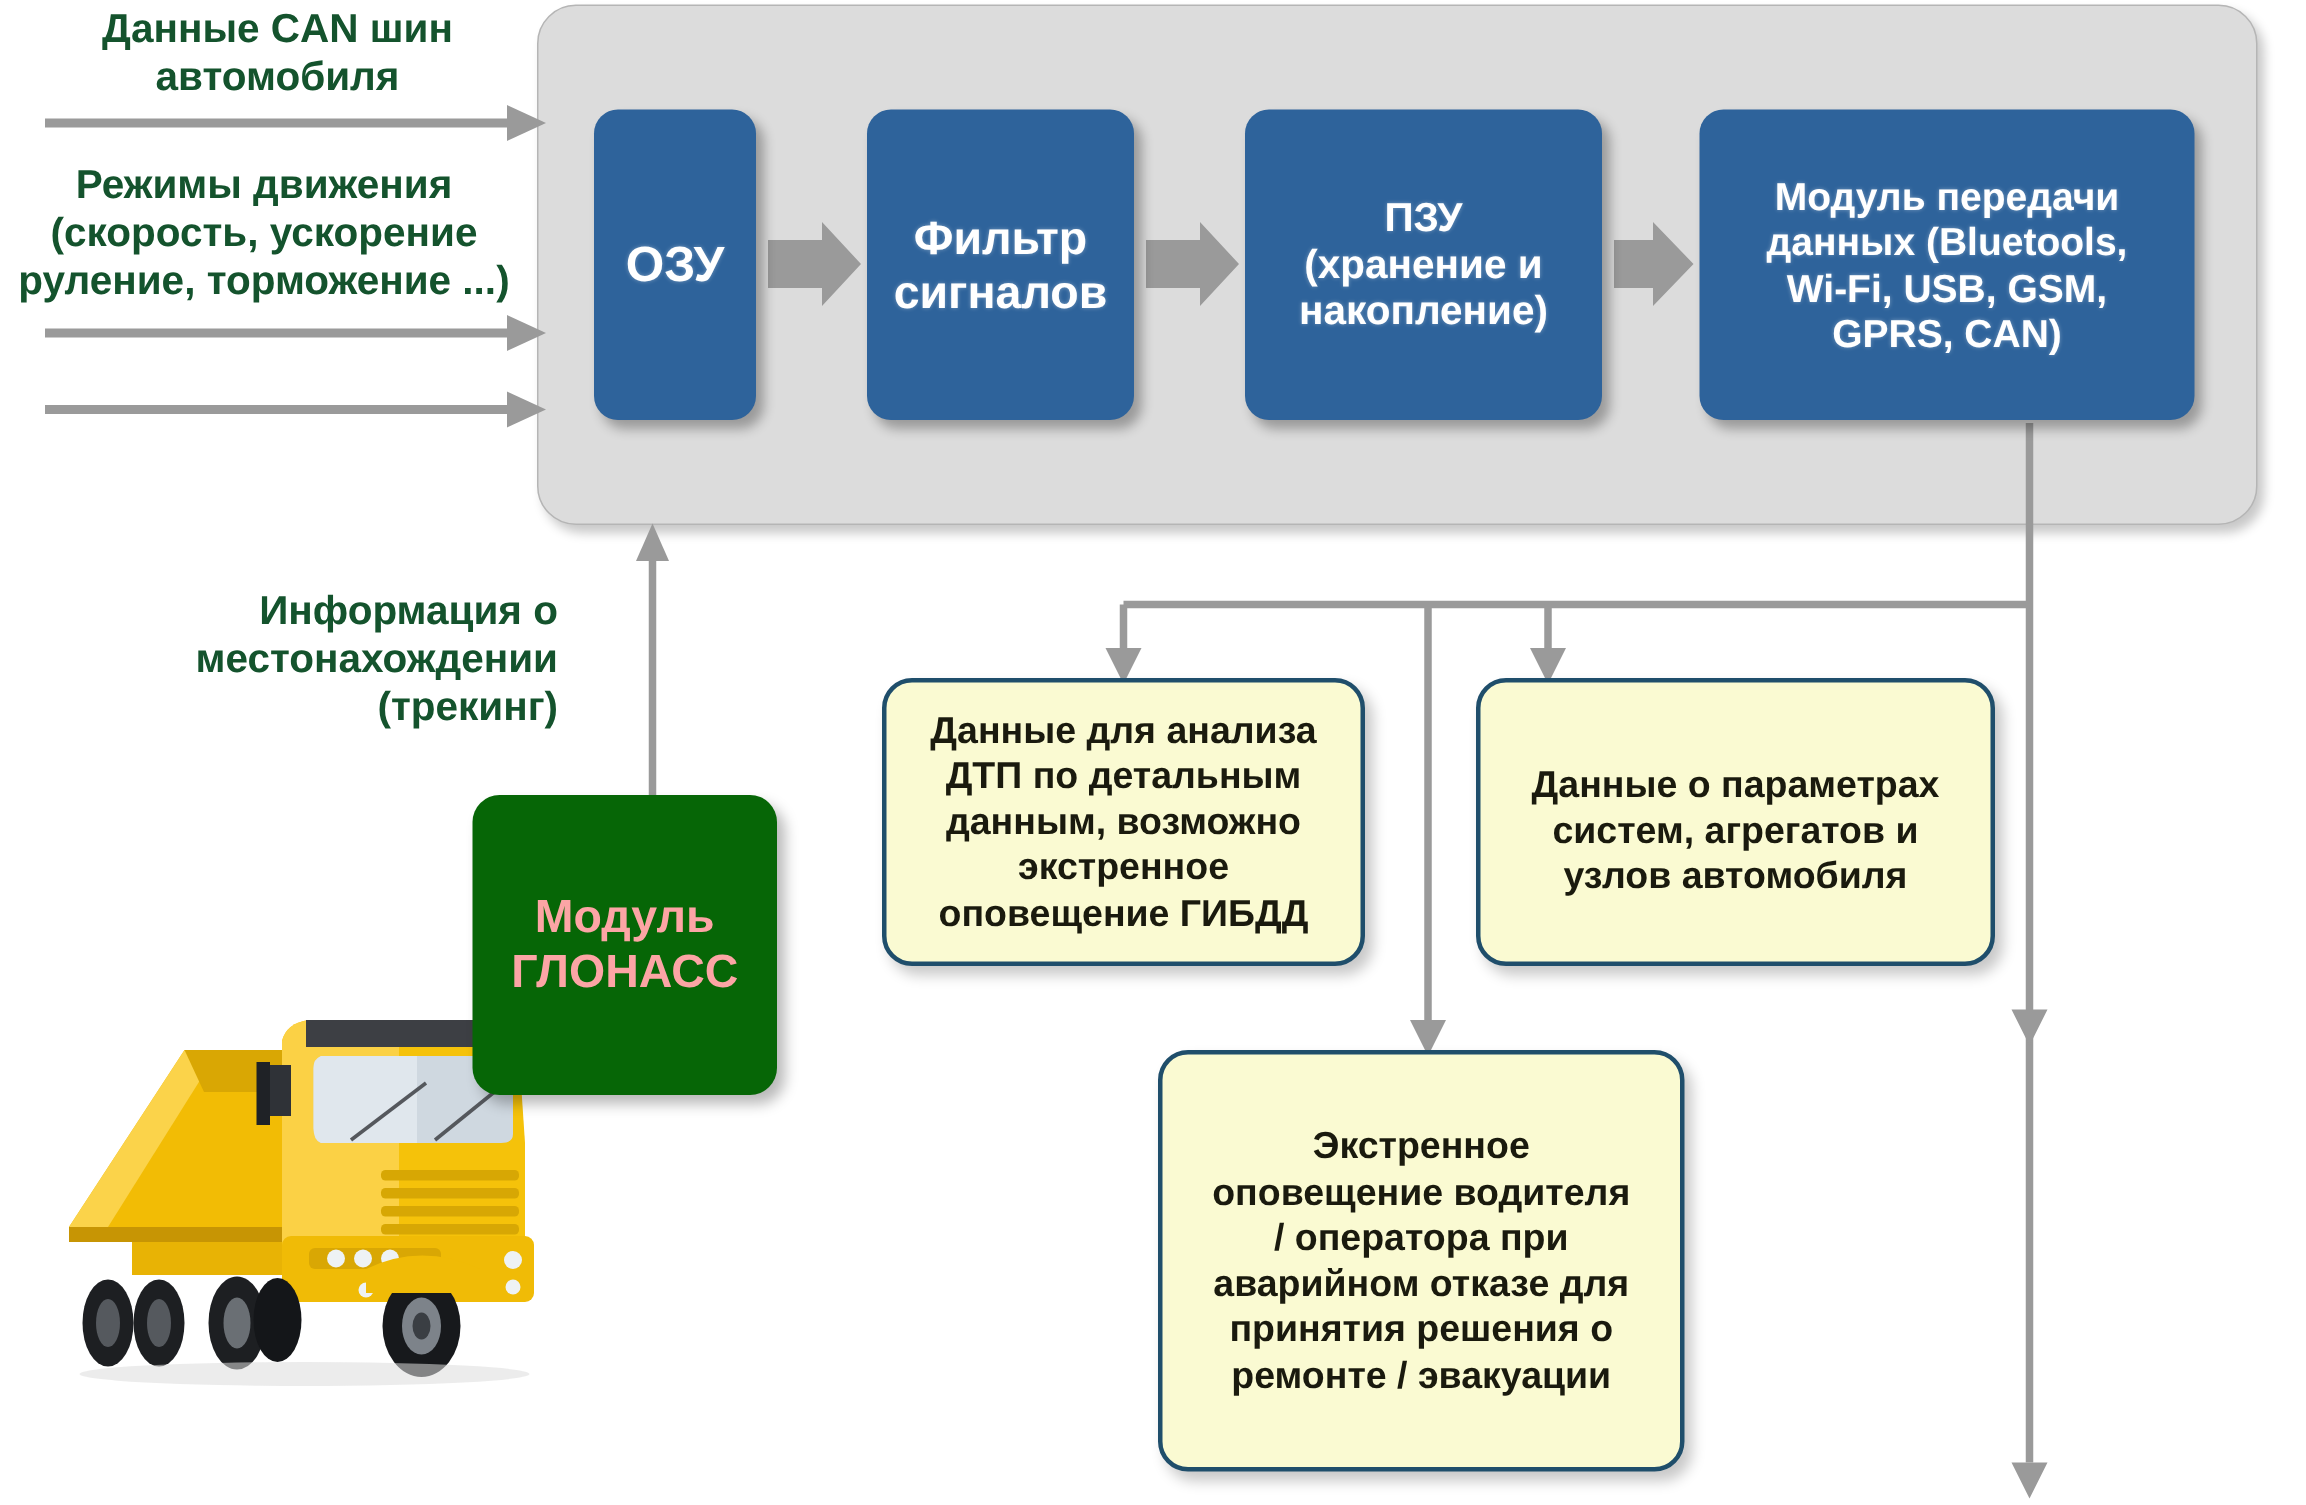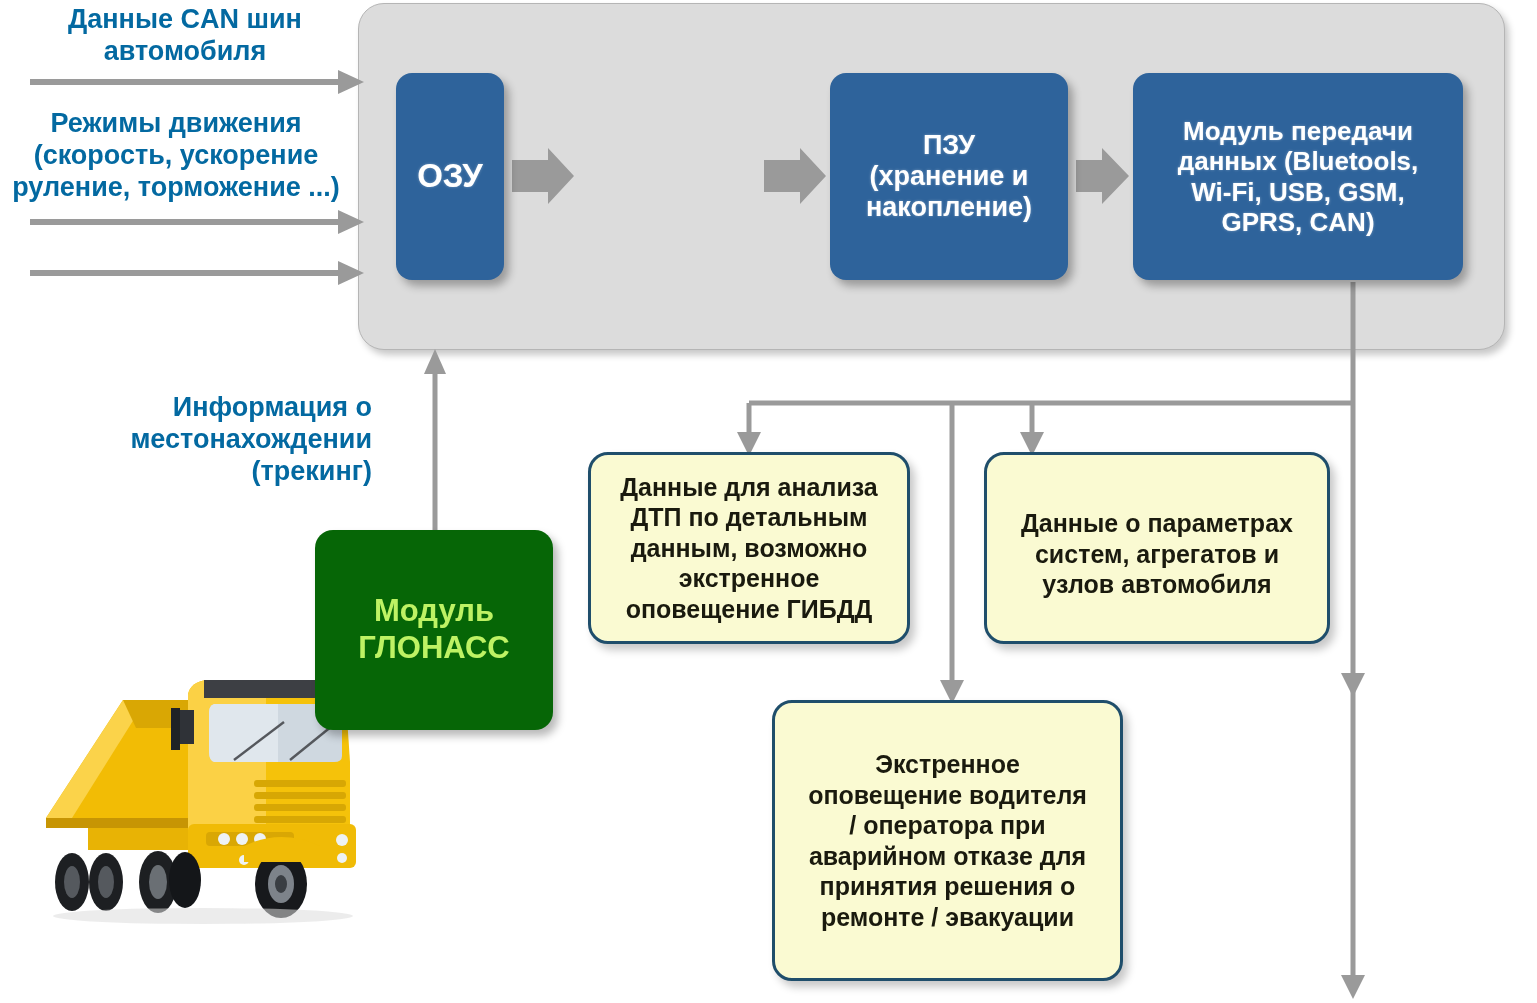--- a/index.html
+++ b/index.html
@@ -48,24 +48,24 @@
     padding:4px 6px;
     text-shadow:0 0 3px rgba(255,255,255,0.35);
   }
   #box-ozu{left:396px;top:73px;width:108px;height:207px;font-size:33px;}
   #box-filter{left:578px;top:73px;width:178px;height:207px;font-size:31px;}
   #box-pzu{left:830px;top:73px;width:238px;height:207px;font-size:27px;}
   #box-transfer{left:1133px;top:73px;width:330px;height:207px;font-size:26px;}
 
   
   #box-glonass{
-    left:315px;top:530px;width:238px;height:200px;
+    left:315px;top:530px;width:203px;height:200px;
     background:#066606;
     border-radius:18px;
-    color:#bef264;
+    color:#fca5a5;
     font-weight:bold;
     font-size:31px;
     line-height:1.18;
     display:flex;align-items:center;justify-content:center;text-align:center;
     box-shadow:5px 6px 9px rgba(0,0,0,0.28);
   }
 
   
   .yellow-box{
     background:#fafad2;
@@ -90,21 +90,21 @@
     background:#ffffff;
     border-radius:12px;
     z-index:4;
     filter:blur(1.5px);
   }
   #box-params .bt{position:relative;z-index:6;margin-top:12px;}
 
   
   .caption{
     font-weight:bold;
-    color:#0369a1;
+    color:#14532d;
     line-height:1.18;
     text-align:center;
   }
   #cap-can{left:20px;top:4px;width:330px;font-size:27px;}
   #cap-modes{left:0px;top:108px;width:352px;font-size:27px;}
   #cap-tracking{left:60px;top:392px;width:312px;font-size:27px;text-align:right;}
 
   
   #truck{left:28px;top:632px;width:390px;height:300px;}
 </style>
@@ -175,20 +175,24 @@
 руление, торможение ...)</div>
 
   <div class="caption" id="cap-tracking" style="white-space:pre-line">Информация о
 местонахождении
 (трекинг)</div>
 
   <div class="node blue-box" id="box-ozu">
     <span style="white-space:pre-line">ОЗУ</span>
   </div>
 
+  <div class="node blue-box" id="box-filter">
+    <span style="white-space:pre-line">Фильтр
+сигналов</span>
+  </div>
 
   <div class="node blue-box" id="box-pzu">
     <span style="white-space:pre-line">ПЗУ
 (хранение и
 накопление)</span>
   </div>
 
   <div class="node blue-box" id="box-transfer">
     <span style="white-space:pre-line">Модуль передачи
 данных (Bluetools,

